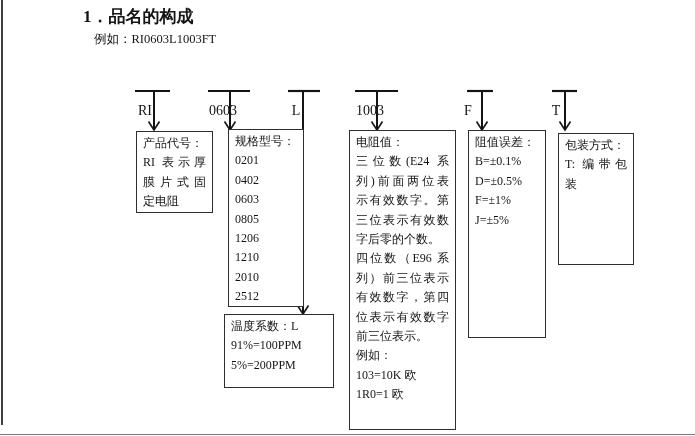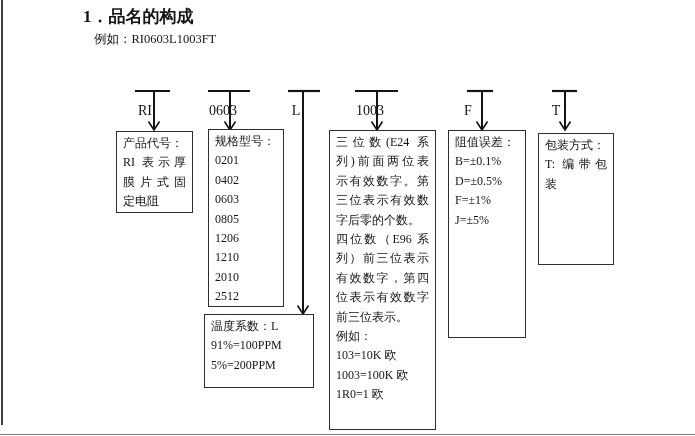--- a/index.html
+++ b/index.html
@@ -10,21 +10,21 @@
   }
   .vline { position:absolute; left:1px; top:0; width:2px; height:425px; background:#3d3d3d; }
   .bline { position:absolute; left:0; top:434px; width:695px; height:1px; background:#777777; }
   .title { position:absolute; left:83px; top:5px; font-size:17px; font-weight:bold; white-space:nowrap; }
   .example { position:absolute; left:94px; top:31px; font-size:12.5px; white-space:nowrap; }
   .code { position:absolute; top:59px; font-size:14px; transform:translateX(-50%); white-space:nowrap;margin-top:44px; }
   .arrow { position:absolute; }
   .arrow line, .arrow polyline { stroke:#141414; }
   .box {
     position:absolute; border:1.6px solid #2e2e2e; box-sizing:border-box;
-    padding:2px 6px; font-size:12px; line-height:19.4px; background:#ffffff;
+    padding:2px 6px; font-size:12px; line-height:19.4px; background:#ffffff;margin-left:20px;
   }
   .ln { white-space:nowrap; }
   .jl { white-space:normal; text-align:justify; text-align-last:justify; text-justify:inter-character; }
 </style>
 </head>
 <body>
 
 <div class="page">
 
   <div class="vline"></div>
@@ -90,33 +90,33 @@
     <div class="ln">2512</div>
   </div>
 
   <div class="box" style="left:204px;top:314px;width:110px;height:74px">
     <div class="ln">温度系数：L</div>
     <div class="ln">91%=100PPM</div>
     <div class="ln">5%=200PPM</div>
   </div>
 
   <div class="box" style="left:329px;top:130px;width:107px;height:300px">
+    <div class="ln">电阻值：</div>
     <div class="ln jl">三位数(E24 系</div>
     <div class="ln jl">列)前面两位表</div>
     <div class="ln jl">示有效数字。第</div>
     <div class="ln jl">三位表示有效数</div>
     <div class="ln">字后零的个数。</div>
     <div class="ln jl">四位数（E96 系</div>
     <div class="ln jl">列）前三位表示</div>
     <div class="ln jl">有效数字，第四</div>
     <div class="ln jl">位表示有效数字</div>
     <div class="ln">前三位表示。</div>
     <div class="ln">例如：</div>
     <div class="ln">103=10K 欧</div>
-    <div class="ln">1003=100K 欧</div>
     <div class="ln">1R0=1 欧</div>
   </div>
 
   <div class="box" style="left:448px;top:130px;width:78px;height:208px">
     <div class="ln">阻值误差：</div>
     <div class="ln">B=±0.1%</div>
     <div class="ln">D=±0.5%</div>
     <div class="ln">F=±1%</div>
     <div class="ln">J=±5%</div>
   </div>

